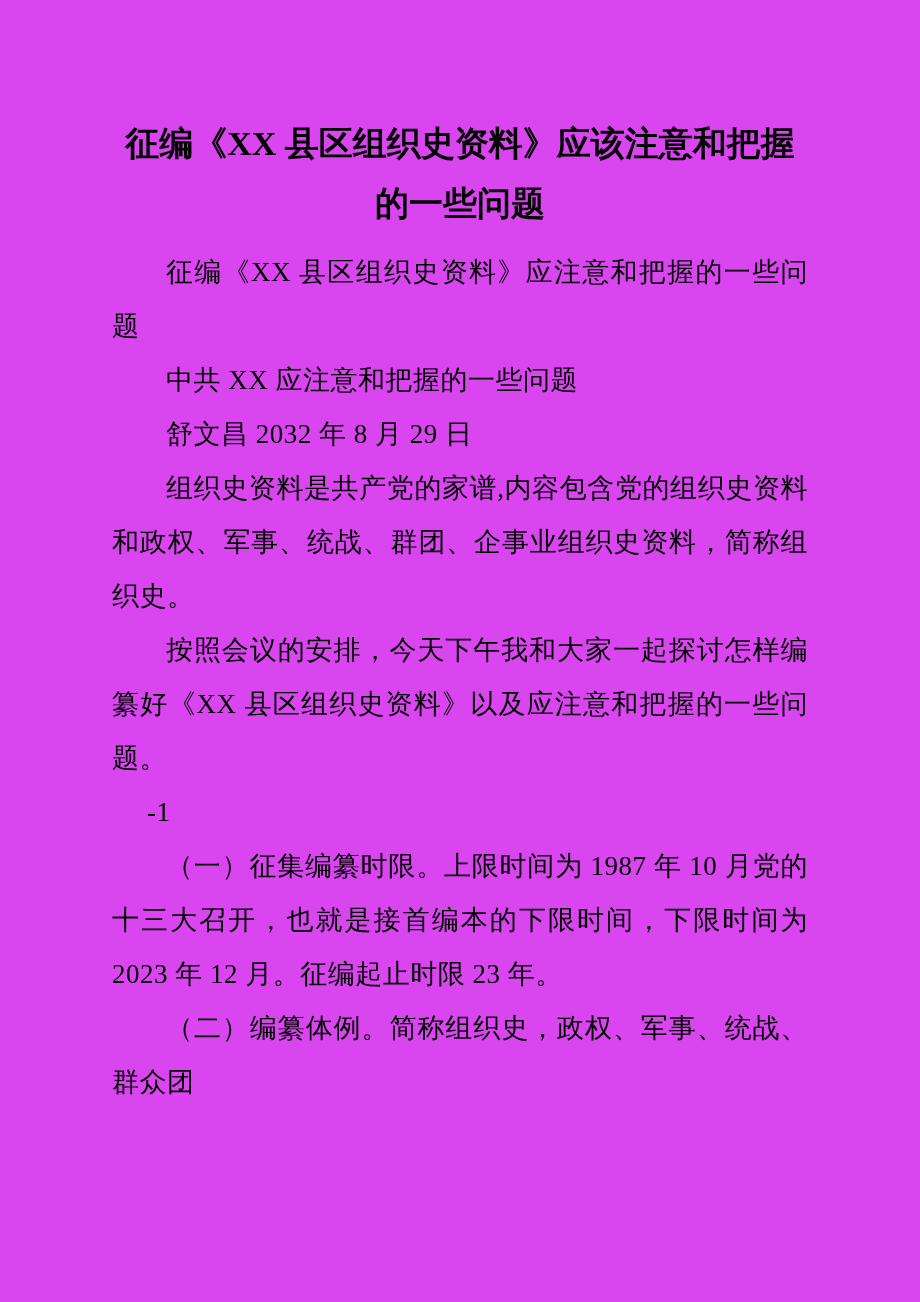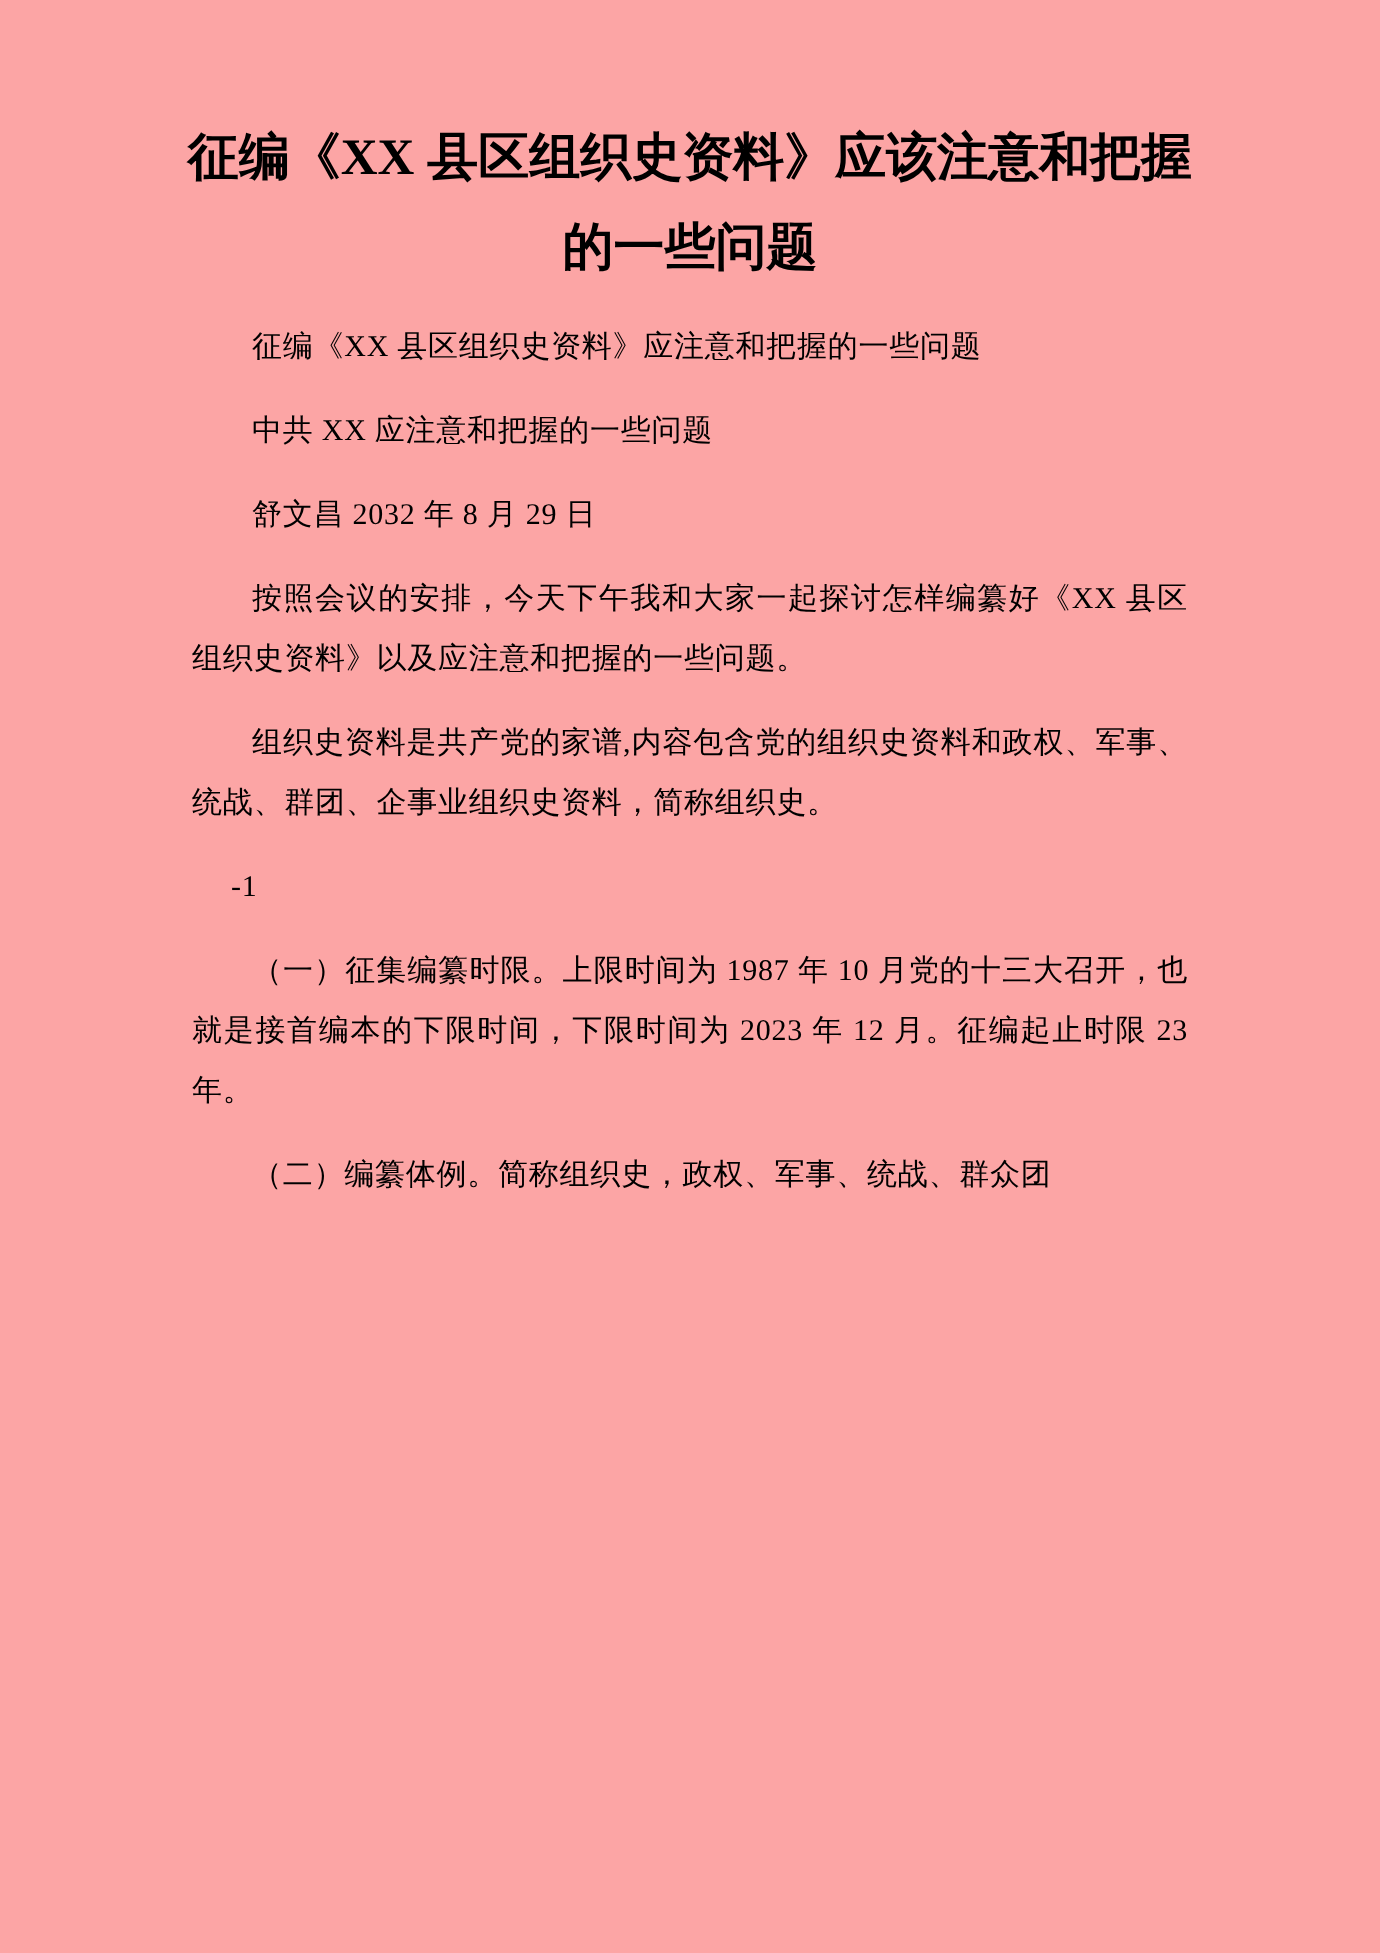--- a/index.html
+++ b/index.html
@@ -5,53 +5,53 @@
   html, body {
     margin: 0;
     padding: 0;
     background: #ffffff;
   }
   .page {
     position: relative;
     width: 920px;
     height: 1302px;
     box-sizing: border-box;
-    background: #fca5a5;
-    padding: 76px 112px 40px 112px;
+    background: #d946ef;
+    padding: 114px 112px 40px 112px;
     font-family: "Liberation Serif", "DejaVu Serif", serif;
     color: #000000;
     overflow: hidden;
   }
   .doc-title {
     margin: 0 0 12px 0;
     font-size: 34px;
     font-weight: bold;
     text-align: center;
     line-height: 1.75;
   }
   .para {
-    margin: 16px;
-    font-size: 20px;
+    margin: 0;
+    font-size: 27px;
     line-height: 2.0;
     text-indent: 2em;
     text-align: justify;
     letter-spacing: 0.5px;
   }
   .para.pagenum {
     text-indent: 1.3em;
     text-align: left;
   }
 </style>
 </head>
 <body>
 
 <div class="page">
   <h1 class="doc-title">征编《XX 县区组织史资料》应该注意和把握的一些问题</h1>
 
   <p class="para">征编《XX 县区组织史资料》应注意和把握的一些问题</p>
   <p class="para">中共 XX 应注意和把握的一些问题</p>
   <p class="para">舒文昌 2032 年 8 月 29 日</p>
+  <p class="para">组织史资料是共产党的家谱,内容包含党的组织史资料和政权、军事、统战、群团、企事业组织史资料，简称组织史。</p>
   <p class="para">按照会议的安排，今天下午我和大家一起探讨怎样编纂好《XX 县区组织史资料》以及应注意和把握的一些问题。</p>
-  <p class="para">组织史资料是共产党的家谱,内容包含党的组织史资料和政权、军事、统战、群团、企事业组织史资料，简称组织史。</p>
   <p class="para pagenum">-1</p>
   <p class="para">（一）征集编纂时限。上限时间为 1987 年 10 月党的十三大召开，也就是接首编本的下限时间，下限时间为 2023 年 12 月。征编起止时限 23 年。</p>
   <p class="para">（二）编纂体例。简称组织史，政权、军事、统战、群众团</p>
 </div>
 
 </body></html>

